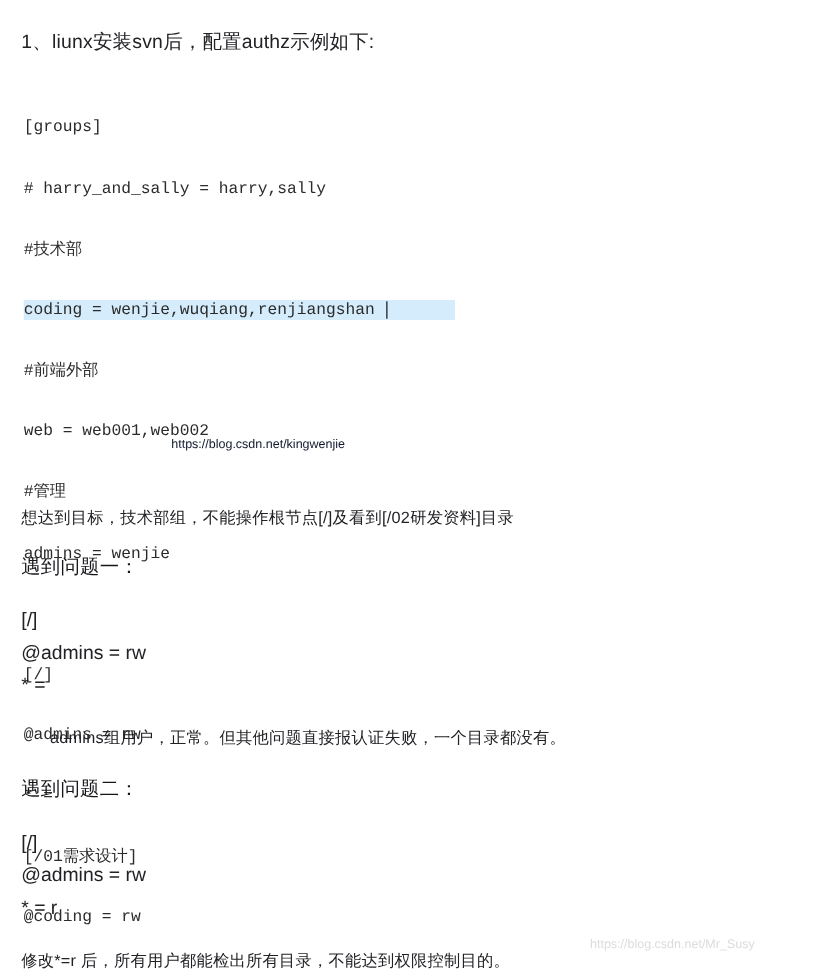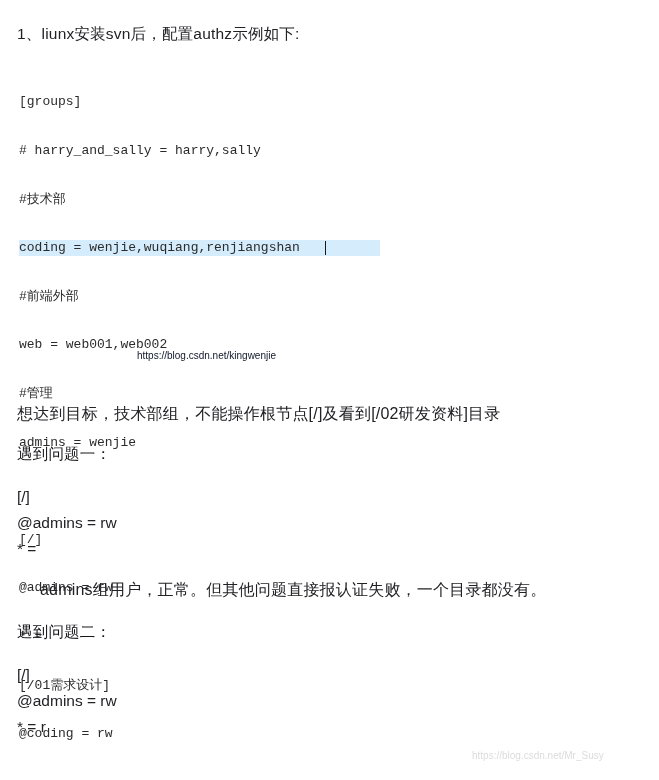--- a/index.html
+++ b/index.html
@@ -41,21 +41,21 @@
     color: #2b2b2b;
     white-space: pre;
   }
   .code-line {
     white-space: pre;
     height: 16.2px;
   }
   .code-line.highlight {
     background: #d4ecfb;
     display: inline-block;
-    padding-right: 80px;
+    padding-right: 64px;
     position: relative;
   }
   .code-line.highlight::after {
     content: "";
     position: absolute;
     left: calc(100% - 55px);
     top: 1px;
     width: 1px;
     height: 14px;
     background: #1a1a1a;
@@ -68,21 +68,21 @@
     color: #0f172a;
     font-size: 10px;
     font-family: "Liberation Sans", sans-serif;
     pointer-events: none;
     white-space: nowrap;
   }
   .wm1 { left: 137px; top: 350px; }
   .wm2 { left: 472px; top: 750px; color: #dcdcdc; font-size: 10px; }
   .para {
     position: absolute;
-    font-size: 16px;
+    font-size: 13px;
     line-height: 24px;
     color: #222226;
     letter-spacing: 0.2px;
   }
   .para-bold {
     position: absolute;
     font-size: 15.5px;
     line-height: 24px;
     color: #16161a;
     font-weight: normal;
@@ -142,16 +142,17 @@
   <div class="para-bold h-prob1">遇到问题一：</div>
   <div class="mono-line l1a">[/]</div>
   <div class="mono-line l1b">@admins = rw</div>
   <div class="mono-line l1c">* =</div>
   <div class="para p-note1">admins组用户，正常。但其他问题直接报认证失败，一个目录都没有。</div>
 
   <div class="para-bold h-prob2">遇到问题二：</div>
   <div class="mono-line l2a">[/]</div>
   <div class="mono-line l2b">@admins = rw</div>
   <div class="mono-line l2c">* = r</div>
+  <div class="para p-note2">修改*=r 后，所有用户都能检出所有目录，不能达到权限控制目的。</div>
 
   <div class="watermark wm2">https://blog.csdn.net/Mr_Susy</div>
 
 </div>
 
 </body></html>

